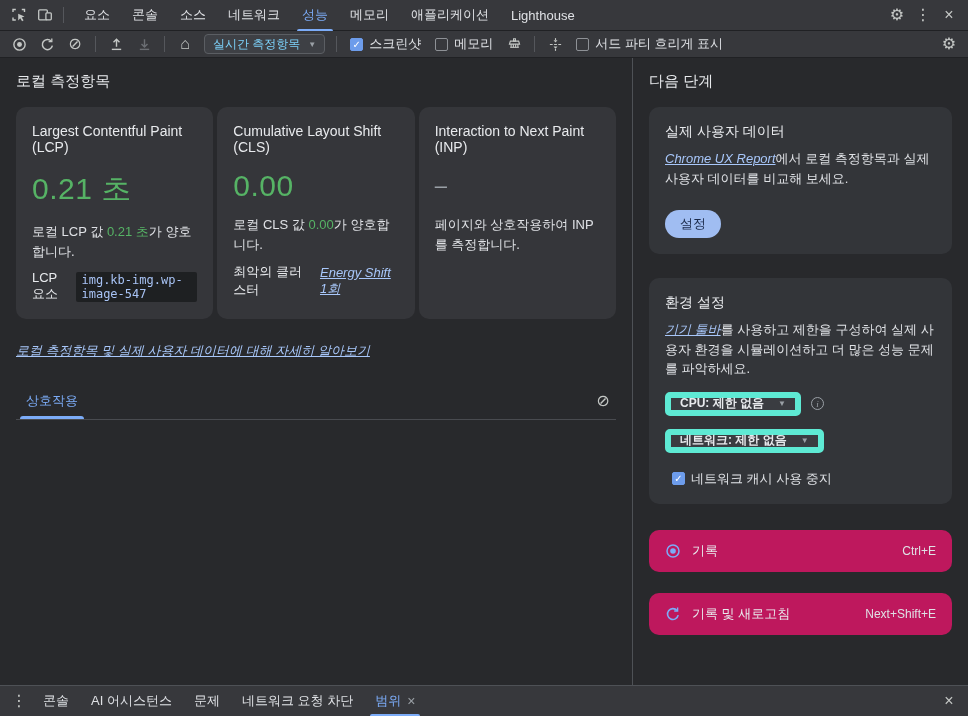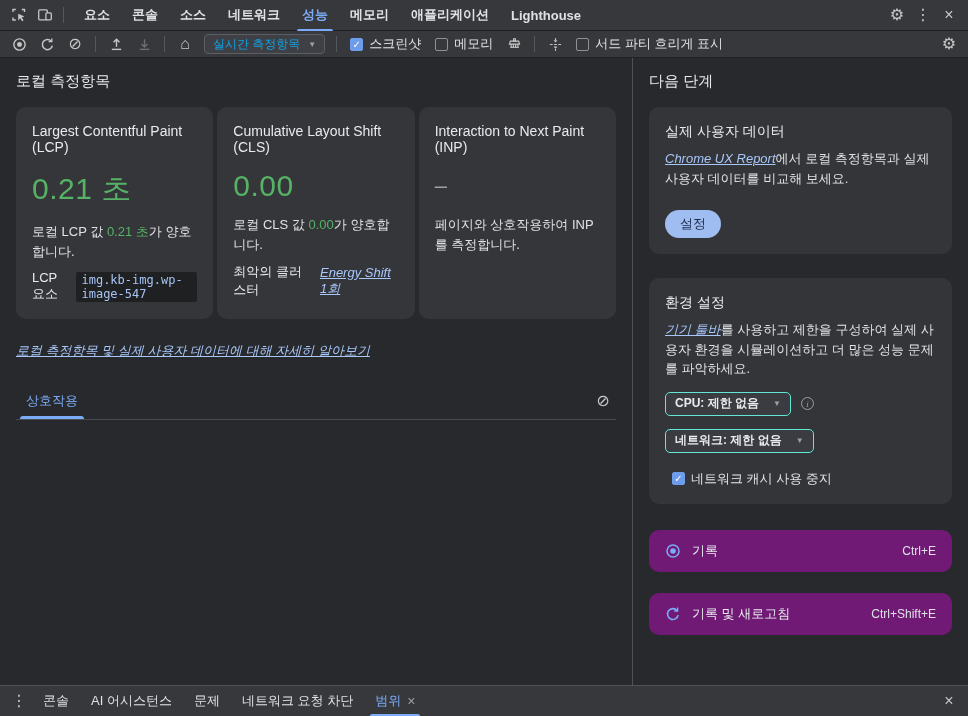--- a/index.html
+++ b/index.html
@@ -18,38 +18,38 @@
   .tbtn {
     display: flex; align-items: center; justify-content: center;
     width: 26px; height: 24px; color: #c4c7c5; cursor: pointer; border-radius: 3px;
     flex: 0 0 auto;
   }
   .tbtn.disabled { color: #6b6e73; }
   .tbtn svg { display: block; }
   .glyph16 { font-size: 16px; line-height: 1; }
   .glyph15 { font-size: 15px; line-height: 1; }
   .vdiv { width: 1px; height: 16px; background: #55575c; margin: 0 5px; flex: 0 0 auto; }
-  .main-tabs { display: flex; align-items: stretch; height: 31px; margin-left: 4px; font-weight: bold; }
+  .main-tabs { display: flex; align-items: stretch; height: 31px; margin-left: 4px; }
   .main-tab {
     display: flex; align-items: center; padding: 0 11px; color: #dfe1e5;
     cursor: pointer; position: relative; white-space: nowrap;
   }
   .main-tab.selected { color: #7cacf8; }
   .main-tab.selected::after {
     content: ""; position: absolute; left: 6px; right: 6px; bottom: 0;
     height: 2px; background: #7cacf8; border-radius: 2px 2px 0 0;
   }
   .spacer { flex: 1 1 auto; }
   .dropdown {
     display: flex; align-items: center; gap: 8px; background: #3e4045;
     border: 1px solid #5b5e63; border-radius: 4px; height: 20px;
     padding: 0 8px; min-width: 118px; margin: 0 4px; cursor: default;
   }
   .dropdown .dd-label { flex: 1; font-size: 12px; }
-  .dropdown.disabled .dd-label { color: #0ea5e9; }
+  .dropdown.disabled .dd-label { color: #7dd3fc; }
   .dd-arrow { font-size: 8px; color: #9aa0a6; }
   .check-row { display: flex; align-items: center; gap: 6px; padding: 0 6px; cursor: pointer; white-space: nowrap; color: #dfe1e5; }
   .cbx {
     width: 13px; height: 13px; border: 1px solid #8e9196; border-radius: 2px;
     display: inline-flex; align-items: center; justify-content: center;
     font-size: 10px; color: #fff; flex: 0 0 auto; background: transparent;
   }
   .cbx.checked { background: #6d9ceb; border-color: #6d9ceb; }
   
   .content { flex: 1 1 auto; display: flex; min-height: 0; border-radius: 7px; }
@@ -88,34 +88,34 @@
   .side-card { background: #333539; border-radius: 10px; padding: 16px; margin-bottom: 24px; }
   .side-card h3 { font-size: 14px; font-weight: 400; margin-bottom: 8px; }
   .side-card p { font-size: 13px; color: #dfe1e5; line-height: 1.5; }
   .pill-btn {
     margin-top: 22px; display: inline-block; background: #a0bdf2; color: #1b2a4a;
     border: none; border-radius: 999px; padding: 5px 15px; font-size: 13px; cursor: pointer;
     font-family: inherit;
   }
   .select-box {
     display: flex; align-items: center; background: #3a3c41;
-    border: 1px solid #5eead4; border-radius: 5px; height: 24px;
+    border: 6px solid #5eead4; border-radius: 5px; height: 24px;
     padding: 0 9px; font-size: 12px; font-weight: bold; color: #e8eaed;
     cursor: pointer; white-space: nowrap;
   }
   .select-box .dd-arrow { margin-left: 14px; }
   .select-row { display: flex; align-items: center; gap: 10px; margin-top: 13px; }
   .info-icon {
     width: 13px; height: 13px; border: 1px solid #9aa0a6; border-radius: 50%;
     color: #9aa0a6; font-size: 9px; display: inline-flex; align-items: center;
     justify-content: center; font-family: "Liberation Serif", serif; font-style: italic;
   }
   .cache-row { margin-top: 17px; padding-left: 7px; }
   .record-card {
-    background: #701a75; border-radius: 10px; padding: 12px 16px; margin-bottom: 21px;
+    background: #be185d; border-radius: 10px; padding: 12px 16px; margin-bottom: 21px;
     display: flex; align-items: center; cursor: pointer;
   }
   .record-card .ric { color: #7cacf8; display: flex; margin-right: 11px; }
   .record-card .shortcut { margin-left: auto; font-size: 12px; color: #dfe1e5; }
   
   .drawer {
     flex: 0 0 auto; height: 31px; background: #37383c; border-top: 1px solid #4e5156;
     display: flex; align-items: center; padding: 0 6px; color: #c4c7c5;
   }
   .drawer .main-tab { height: 30px; }
@@ -317,21 +317,21 @@
     </div>
 
     <div class="record-card">
       <span class="ric">
         <svg width="16" height="16" viewBox="0 0 16 16" fill="none" stroke="currentColor" stroke-width="1.6">
           <path d="M13.2 9.2A5.4 5.4 0 1 1 12 4.5"></path>
             <path d="M12.6 1.6v3.4H9.2" stroke-width="1.4"></path>
         </svg>
       </span>
       <span>기록 및 새로고침</span>
-      <span class="shortcut">Ctrl+Shift+E</span>
+      <span class="shortcut">Next+Shift+E</span>
     </div>
   </div>
 </div>
 
 <div class="drawer">
   <div class="tbtn glyph16">⋮</div>
   <div class="main-tab">콘솔</div>
   <div class="main-tab">AI 어시스턴스</div>
   <div class="main-tab">문제</div>
   <div class="main-tab">네트워크 요청 차단</div>

